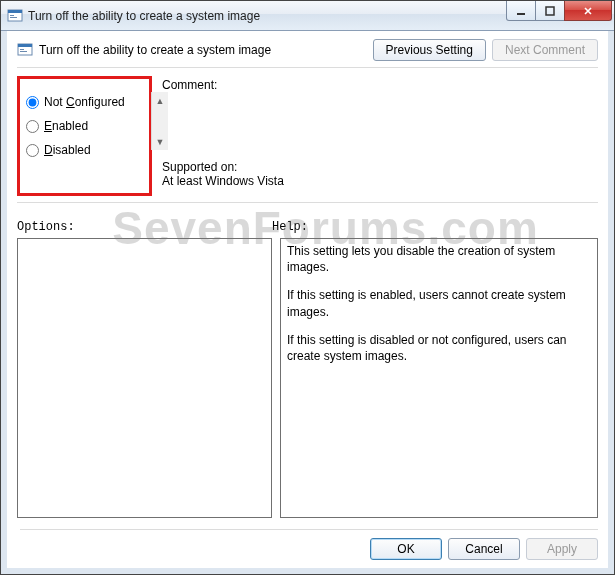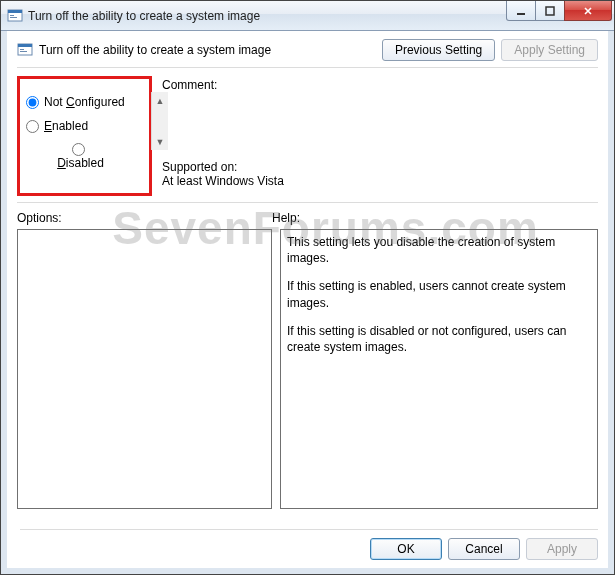--- a/index.html
+++ b/index.html
@@ -99,21 +99,21 @@
 .mid-area {
   display:flex;
   gap: 10px;
 }
 .radio-group {
   border: 3px solid #e21b1b;
   padding: 12px 14px 8px 6px;
   min-width: 135px;
 }
 .radio-row { display:flex; align-items:center; margin: 4px 0 10px 0; }
-.radio-row:last-child{ margin-bottom:4px;flex-direction:column;}
+.radio-row:last-child{ margin-bottom:4px;}
 .radio-row input { margin-right:5px; }
 .radio-row label { color:#000; }
 .radio-row label .ul { text-decoration: underline; }
 
 .comment-area { flex:1; }
 .field-row { display:flex; align-items:flex-start; margin-bottom:8px;flex-direction:column; }
 .field-label { width:85px; color:#000; padding-top:2px;}
 .comment-box {
   flex:1;
   height:58px;
@@ -127,21 +127,21 @@
 }
 .comment-scroll {
   position:absolute; right:0; top:0; bottom:0; width:17px;
   background:#f0f0f0;
   border-left:1px solid #dcdcdc;
   display:flex; flex-direction:column; justify-content:space-between;
 }
 .scroll-btn { height:17px; display:flex;align-items:center;justify-content:center;color:#666;font-size:9px;}
 .supported-val { color:#000; }
 
-.labels-row { display:flex; margin-top:8px;}
+.labels-row { display:flex; margin-top:17px;font-family:Liberation Mono, monospace;}
 .labels-row .col-left { width: 255px; }
 .labels-row .col-right { flex:1; }
 .section-label { color:#000; margin-bottom:4px; display:block;}
 
 .panes { display:flex; gap:8px; height:280px; }
 .pane {
   border:1px solid #707070;
   background:#fff;
   position:relative;
   overflow:auto;
@@ -217,21 +217,21 @@
       <svg viewBox="0 0 16 16">
           <rect x="1" y="2" width="14" height="11" fill="#fff" stroke="#6a8ab0"></rect>
           <rect x="1" y="2" width="14" height="3" fill="#3a76b5"></rect>
           <rect x="3" y="7" width="4" height="1" fill="#6a8ab0"></rect>
           <rect x="3" y="9" width="7" height="1" fill="#6a8ab0"></rect>
         </svg>
     </span>
     <span class="header-title">Turn off the ability to create a system image</span>
     <div class="nav-btns">
       <button class="btn">Previous Setting</button>
-      <button class="btn disabled" disabled="">Apply Setting</button>
+      <button class="btn disabled" disabled="">Next Comment</button>
     </div>
   </div>
 
   <hr class="divider">
 
   <div class="mid-area">
     <div class="radio-group">
       <div class="radio-row">
         <input type="radio" name="state" id="r1" checked="" style="">
         <label for="r1">Not <span class="ul">C</span>onfigured</label>

